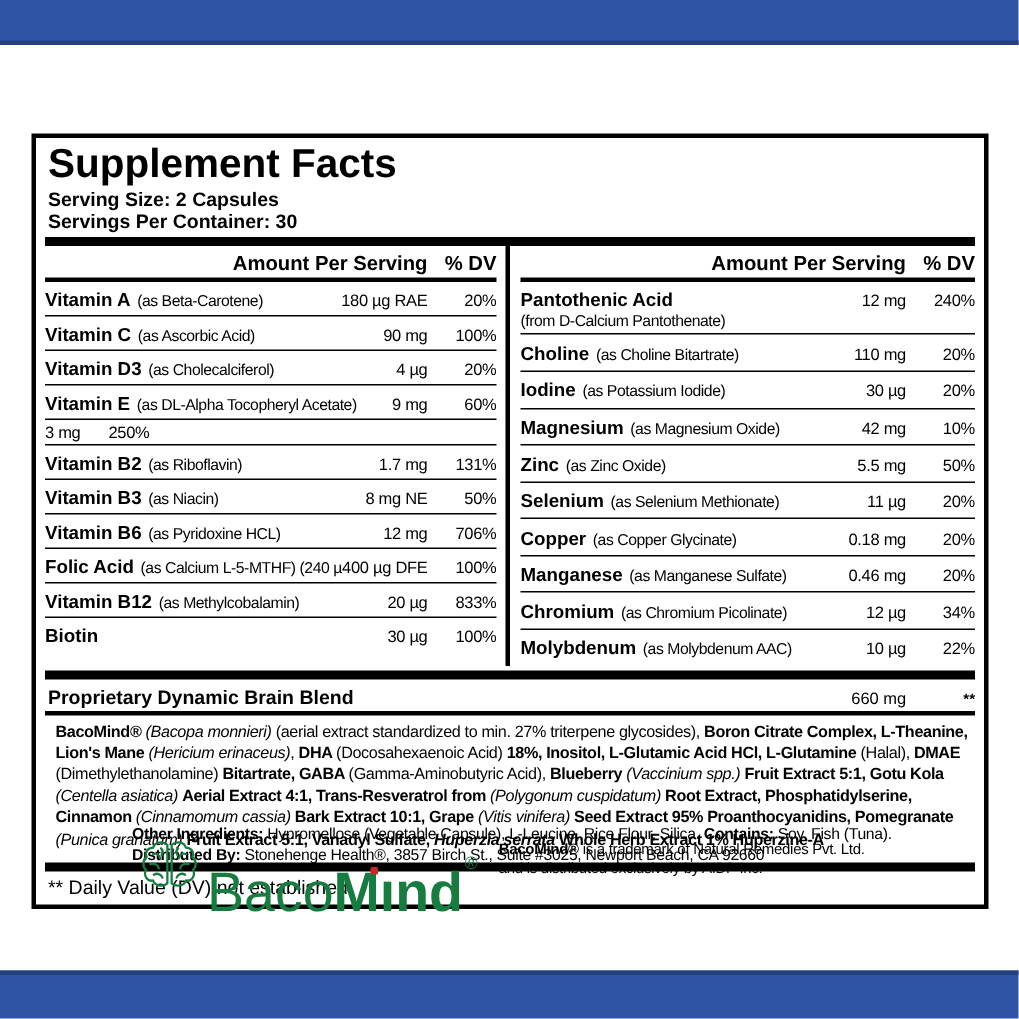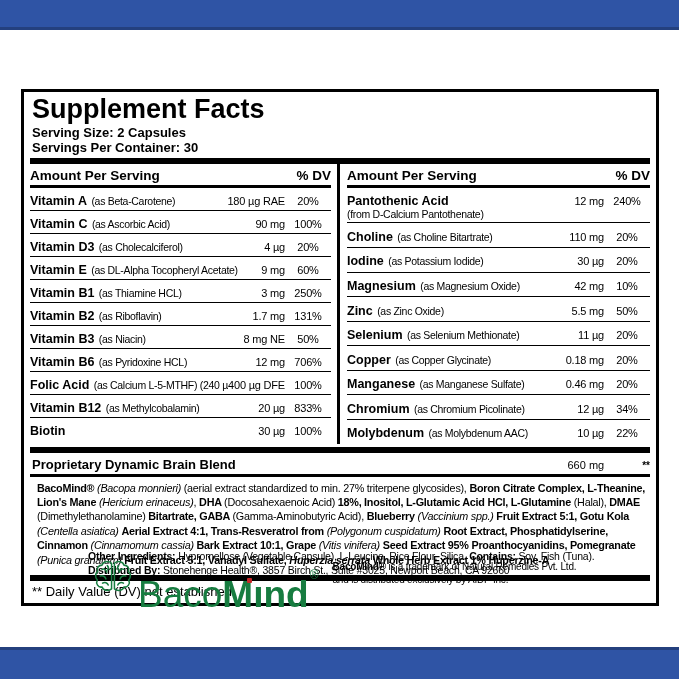--- a/index.html
+++ b/index.html
@@ -15,29 +15,29 @@
     border:3px solid #000;padding:0 6px 0 6px;background:#fff;
   }
   .sf-title{font-size:27px;font-weight:bold;letter-spacing:0px;margin:2px 0 1px 2px;}
   .serving{font-weight:bold;font-size:13px;line-height:14.5px;margin-left:2px;}
   .bar{height:6px;background:#000;margin-top:3px;}
 
   .cols{display:flex;}
   .col{width:50%;box-sizing:border-box;}
   .col-left{border-right:3px solid #000;padding-right:6px;}
   .col-right{padding-left:7px;}
-  .hdr-row{display:flex;justify-content:space-between;align-items:baseline;font-weight:bold;font-size:13.5px;padding:4px 0 2px 0;border-bottom:3px solid #000;}
+  .hdr-row{display:flex;justify-content:flex-end;align-items:baseline;font-weight:bold;font-size:13.5px;padding:4px 0 2px 0;border-bottom:3px solid #000;}
   .hdr-dv{width:46px;text-align:right;}
   .row{display:flex;align-items:baseline;border-bottom:1px solid #000;padding:2.5px 0 1.5px 0;}
   .row:last-child{border-bottom:none;}
   .nm{flex:1;white-space:nowrap;overflow:hidden;}
   .nm b{font-size:12.5px;}
   .form{font-size:10.5px;letter-spacing:-0.3px;}
   .amt{text-align:right;white-space:nowrap;font-size:11px;letter-spacing:-0.2px;}
-  .dv{width:46px;text-align:center;font-size:11px;letter-spacing:-0.2px;}
+  .dv{width:46px;text-align:right;font-size:11px;letter-spacing:-0.2px;}
   .col-right .row{padding:3.4px 0 2.2px 0;}
   .name2{font-size:10.5px;letter-spacing:-0.3px;margin-top:-1px;padding-bottom:2px;}
   .pantothenic-wrap{border-bottom:1px solid #000;}
   .pantothenic-wrap .row{border-bottom:none;padding-bottom:0;}
 
   .blend-hdr{display:flex;align-items:baseline;border-bottom:3px solid #000;padding:4px 0 2px 2px;}
   .blend-title{flex:1;font-weight:bold;font-size:13px;}
   .blend-amt{font-size:11px;margin-right:38px;}
   .blend-dv{font-size:10px;font-weight:bold;}
   .blend-text{font-size:10.8px;line-height:14.4px;letter-spacing:-0.25px;padding:4px 2px 5px 7px;}
@@ -85,21 +85,20 @@
         <span class="nm"><b>Vitamin D3</b> <span class="form">(as Cholecalciferol)</span></span>
         <span class="amt">4 µg</span>
         <span class="dv">20%</span>
       </div>
       <div class="row">
         <span class="nm"><b>Vitamin E</b> <span class="form">(as DL-Alpha Tocopheryl Acetate)</span></span>
         <span class="amt">9 mg</span>
         <span class="dv">60%</span>
       </div>
       <div class="row">
-        <span class="nm"><b>Vitamin B1</b> <span class="form">(as Thiamine HCL)</span></span>
         <span class="amt">3 mg</span>
         <span class="dv">250%</span>
       </div>
       <div class="row">
         <span class="nm"><b>Vitamin B2</b> <span class="form">(as Riboflavin)</span></span>
         <span class="amt">1.7 mg</span>
         <span class="dv">131%</span>
       </div>
       <div class="row">
         <span class="nm"><b>Vitamin B3</b> <span class="form">(as Niacin)</span></span>

